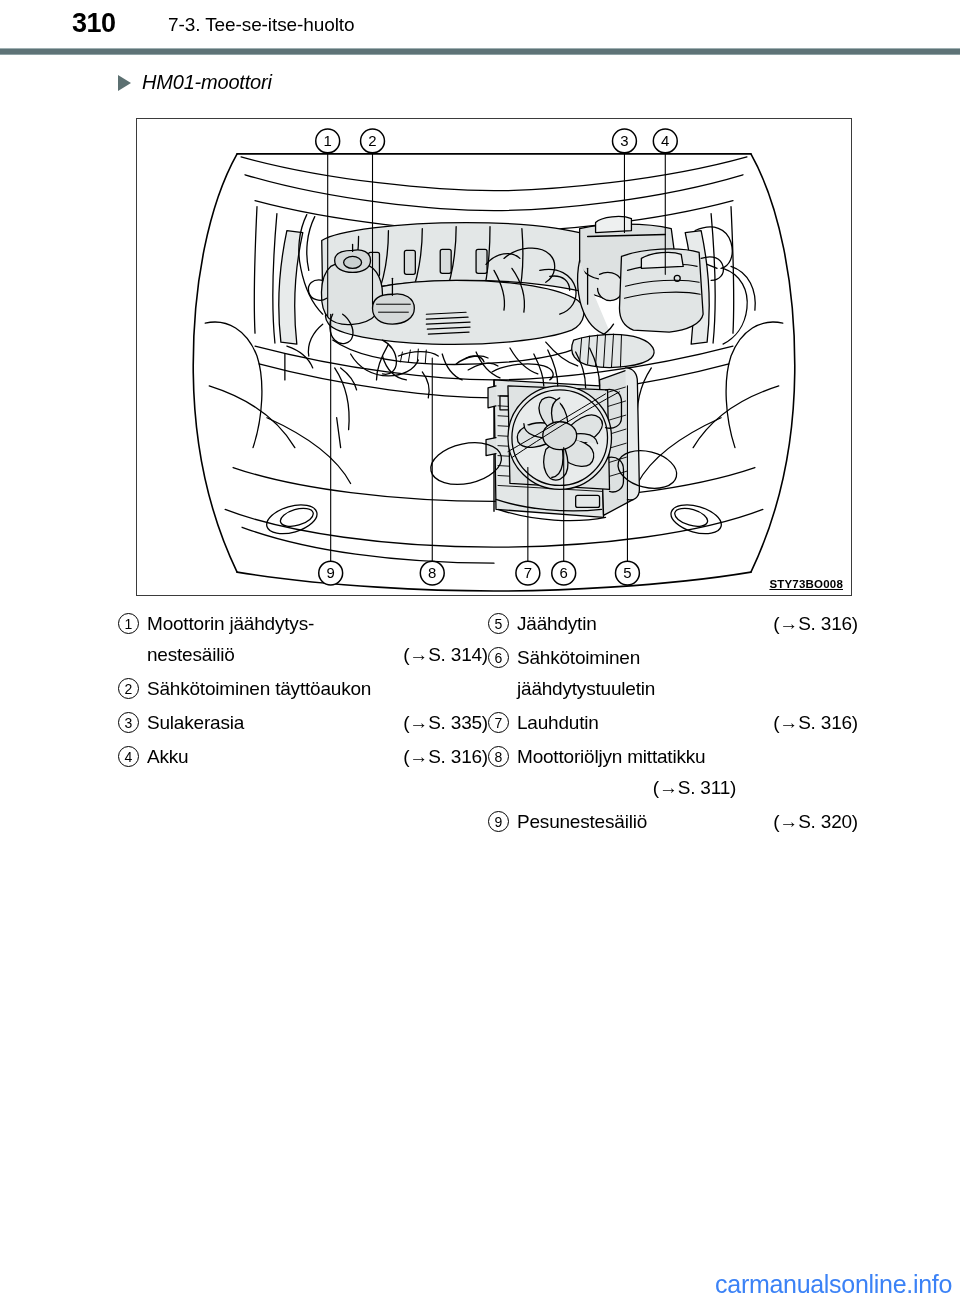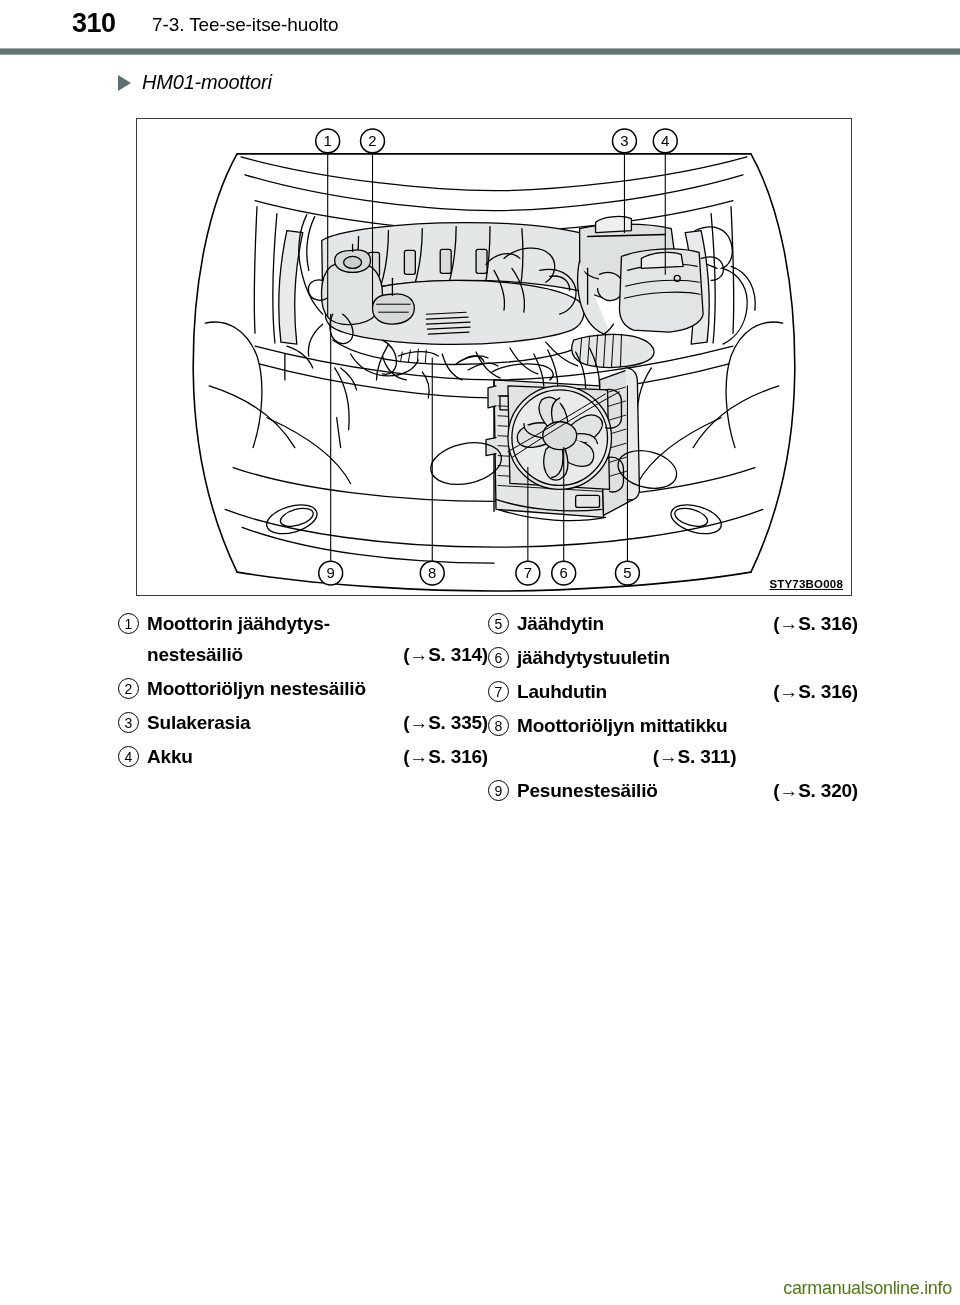--- a/index.html
+++ b/index.html
@@ -27,21 +27,21 @@
   .page-number {
     position: absolute;
     left: 72px;
     top: 8px;
     font-size: 27px;
     font-weight: bold;
     letter-spacing: -0.5px;
   }
   .section-title {
     position: absolute;
-    left: 152px;
+    left: 168px;
     top: 14px;
     font-size: 19px;
     letter-spacing: -0.1px;
     text-align: right;
   }
   .header-rule {
     position: absolute;
     left: 0;
     top: 48px;
     width: 960px;
@@ -137,38 +137,36 @@
   .legend-line {
     display: flex;
     justify-content: space-between;
     align-items: baseline;
     font-size: 19px;
     line-height: 31px;
     letter-spacing: -0.2px;
   }
   .legend-text {
     white-space: nowrap;
-    font-weight: bold;
   }
   .legend-ref {
     white-space: nowrap;
     padding-left: 14px;
-    font-weight: bold;
   }
   .legend-line.ref-only {
     justify-content: center;
   }
 
   
   .watermark {
     position: absolute;
     right: 8px;
     bottom: 6px;
-    font-size: 18px;
-    color: #4d7c0f;
+    font-size: 25px;
+    color: #3b82f6;
     letter-spacing: -0.3px;
   }
 </style>
 </head>
 <body>
 
 <div class="page-header">
   <div class="page-number">310</div>
   <div class="section-title">7-3. Tee-se-itse-huolto</div>
   <div class="header-rule"></div>
@@ -450,21 +448,21 @@
           <span class="legend-text">nestesäiliö</span>
           <span class="legend-ref">(→S. 314)</span>
         </div>
       </div>
     </div>
 
     <div class="legend-row">
       <div class="num-circle">2</div>
       <div class="legend-body">
         <div class="legend-line no-ref">
-          <span class="legend-text">Moottoriöljyn nestesäiliö</span>
+          <span class="legend-text">Sähkötoiminen täyttöaukon</span>
 
         </div>
       </div>
     </div>
 
     <div class="legend-row">
       <div class="num-circle">3</div>
       <div class="legend-body">
         <div class="legend-line">
           <span class="legend-text">Sulakerasia</span>
@@ -494,20 +492,24 @@
           <span class="legend-text">Jäähdytin</span>
           <span class="legend-ref">(→S. 316)</span>
         </div>
       </div>
     </div>
 
     <div class="legend-row">
       <div class="num-circle">6</div>
       <div class="legend-body">
         <div class="legend-line no-ref">
+          <span class="legend-text">Sähkötoiminen</span>
+
+        </div>
+        <div class="legend-line no-ref">
           <span class="legend-text">jäähdytystuuletin</span>
 
         </div>
       </div>
     </div>
 
     <div class="legend-row">
       <div class="num-circle">7</div>
       <div class="legend-body">
         <div class="legend-line">

